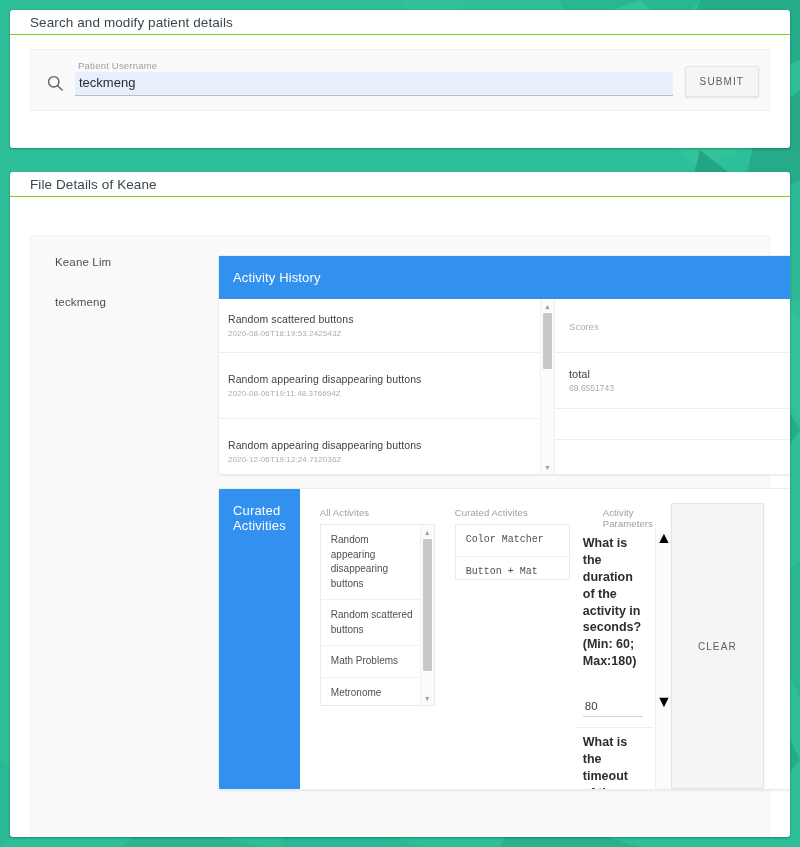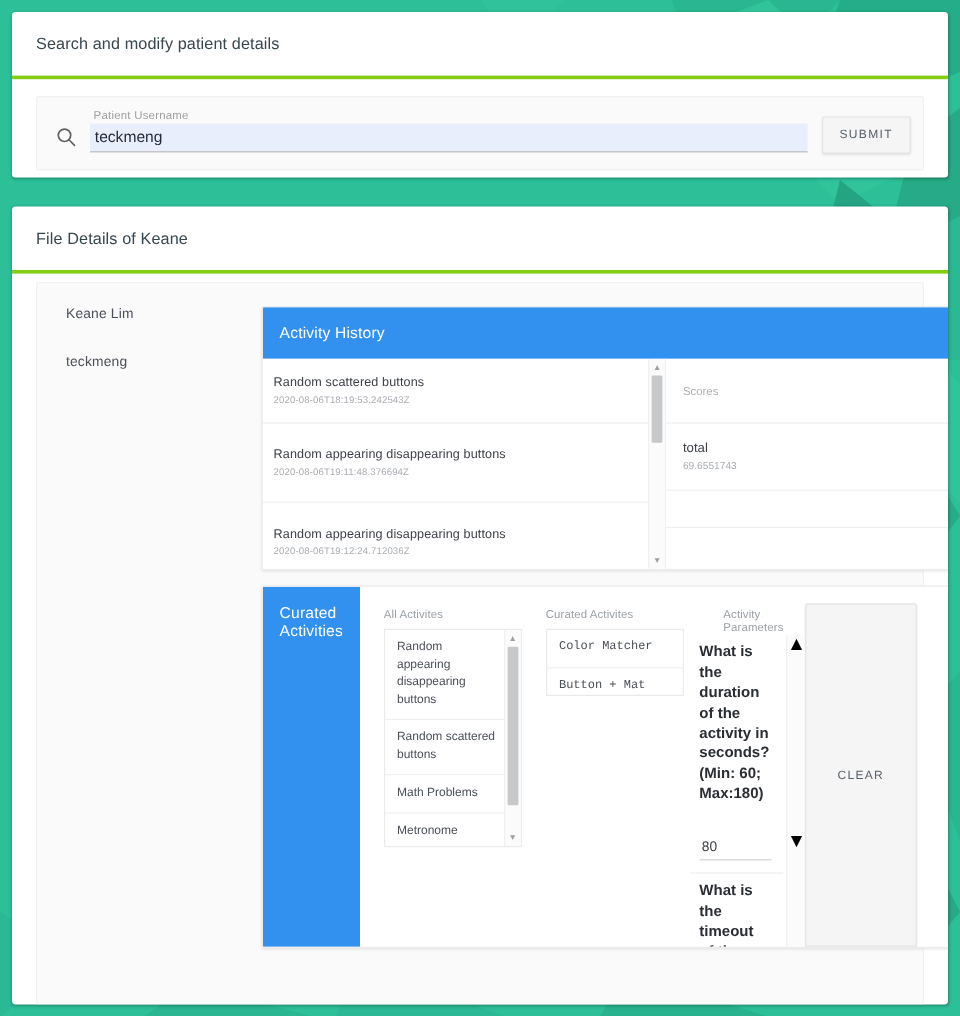--- a/index.html
+++ b/index.html
@@ -31,22 +31,22 @@
     background: #ffffff;
     border-radius: 3px;
     box-shadow: 0 1px 3px rgba(0,0,0,.18), 0 1px 2px rgba(0,0,0,.10);
     z-index: 2;
     overflow: hidden;
   }
   #search-card { left: 10px; top: 10px; width: 780px; height: 138px; }
   #details-card { left: 10px; top: 172px; width: 780px; height: 665px; }
 
   .card-header {
-    height: 56px;
-    border-bottom: 3px solid #84cc16;
+    height: 25px;
+    border-bottom: 1px solid #84cc16;
     display: flex;
     align-items: center;
     padding: 0 20px;
     box-sizing: border-box;
   }
   .card-header-title {
     font-size: 13.5px;
     color: #37474f;
     letter-spacing: .1px;
   }
@@ -397,21 +397,21 @@
               <div class="ah-item">
                 <div class="primary">Random scattered buttons</div>
                 <div class="secondary">2020-08-06T18:19:53.242543Z</div>
               </div>
               <div class="ah-item tall">
                 <div class="primary">Random appearing disappearing buttons</div>
                 <div class="secondary">2020-08-06T19:11:48.376694Z</div>
               </div>
               <div class="ah-item tall">
                 <div class="primary">Random appearing disappearing buttons</div>
-                <div class="secondary">2020-08-06T19:12:24.712036Z</div>
+                <div class="secondary">2020-12-06T19:12:24.712036Z</div>
               </div>
 
             </div>
             <div class="sbar">
               <div class="arrow up">▲</div>
               <div class="thumb" style="top:14px;height:56px;"></div>
               <div class="arrow down">▼</div>
             </div>
           </div>
 

